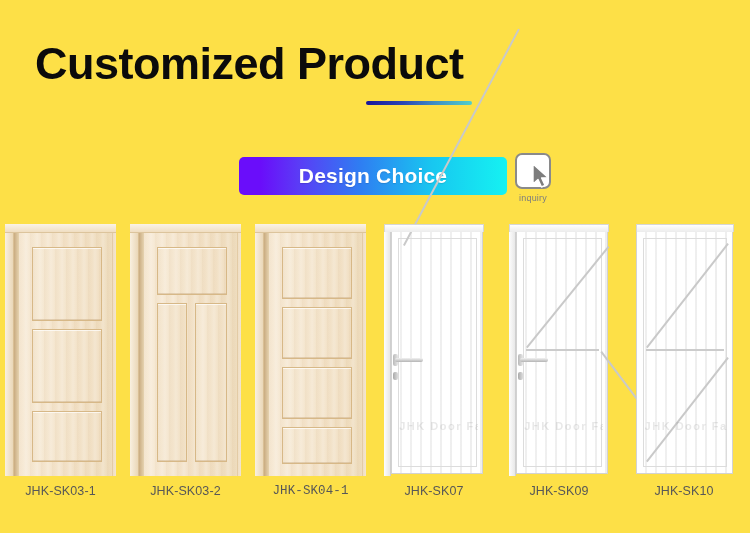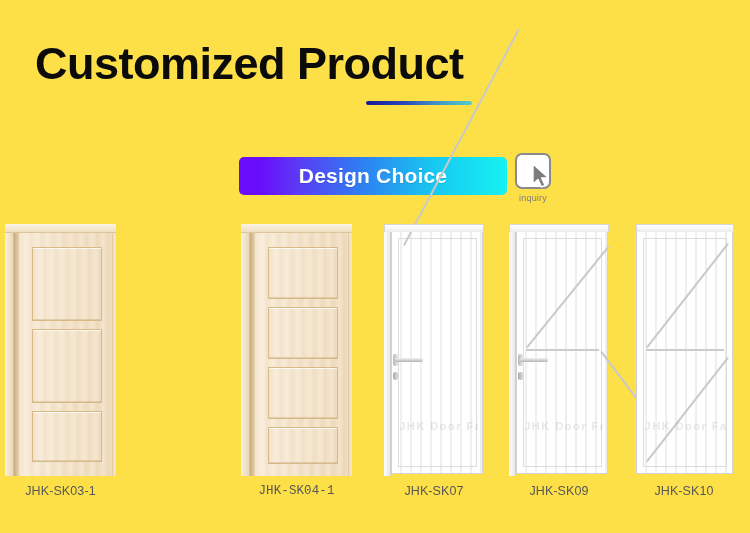--- a/index.html
+++ b/index.html
@@ -139,22 +139,35 @@
           <div class="panel" style="left:13px; top:96px; right:10px; height:74px;"></div>
           <div class="panel" style="left:13px; top:178px; right:10px; bottom:14px;"></div>
         </div>
         <div class="door-jamb"></div>
         <div class="door-jamb-shadow"></div>
         <div class="door-frame-top"></div>
       </div>
       <div class="door-label">JHK-SK03-1</div>
     </div>
 
-
-    <div class="door-cell" style="left:241px; width:111px;font-family:Liberation Mono, monospace;">
+    <div class="door-cell" style="left:130px; width:111px;">
+      <div class="door-wood">
+        <div class="door-slab">
+          <div class="panel" style="left:13px; top:14px; right:10px; height:48px;"></div>
+          <div class="panel" style="left:13px; top:70px; width:30px; bottom:14px;"></div>
+          <div class="panel" style="left:51px; top:70px; right:10px; bottom:14px;"></div>
+        </div>
+        <div class="door-jamb"></div>
+        <div class="door-jamb-shadow"></div>
+        <div class="door-frame-top"></div>
+      </div>
+      <div class="door-label">JHK-SK03-2</div>
+    </div>
+
+    <div class="door-cell" style="left:255px; width:111px;font-family:Liberation Mono, monospace;">
       <div class="door-wood">
         <div class="door-slab">
           <div class="panel" style="left:13px; top:14px; right:10px; height:52px;"></div>
           <div class="panel" style="left:13px; top:74px; right:10px; height:52px;"></div>
           <div class="panel" style="left:13px; top:134px; right:10px; height:52px;"></div>
           <div class="panel" style="left:13px; top:194px; right:10px; bottom:12px;"></div>
         </div>
         <div class="door-jamb"></div>
         <div class="door-jamb-shadow"></div>
         <div class="door-frame-top"></div>

